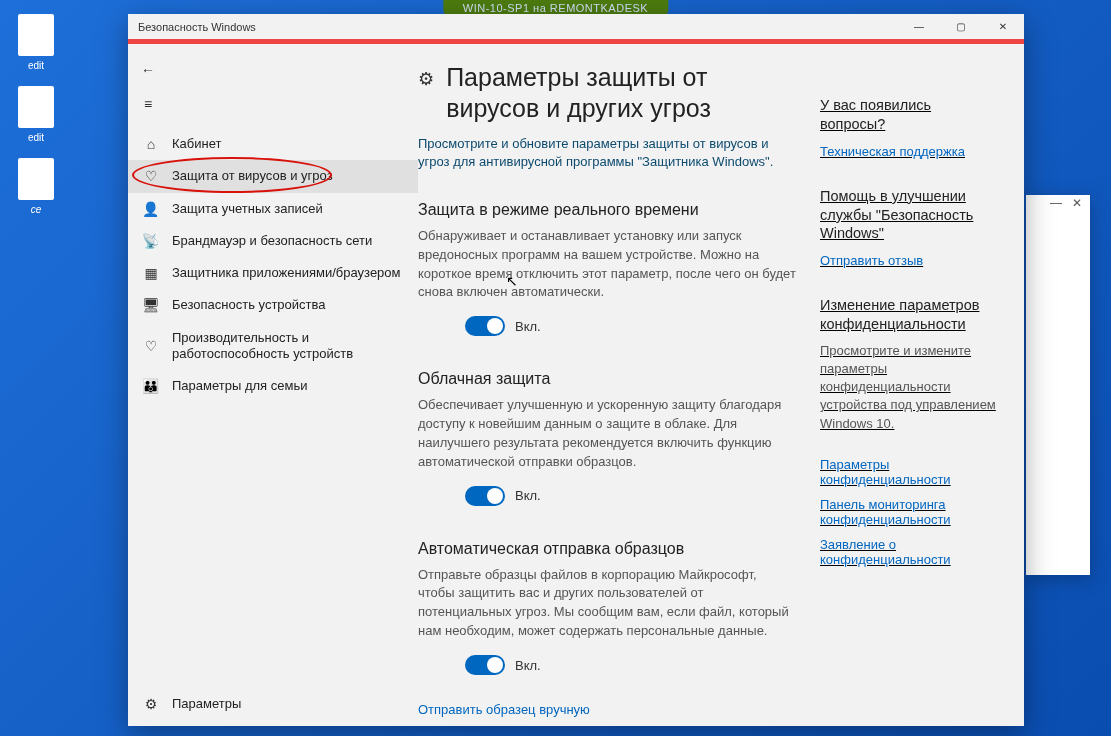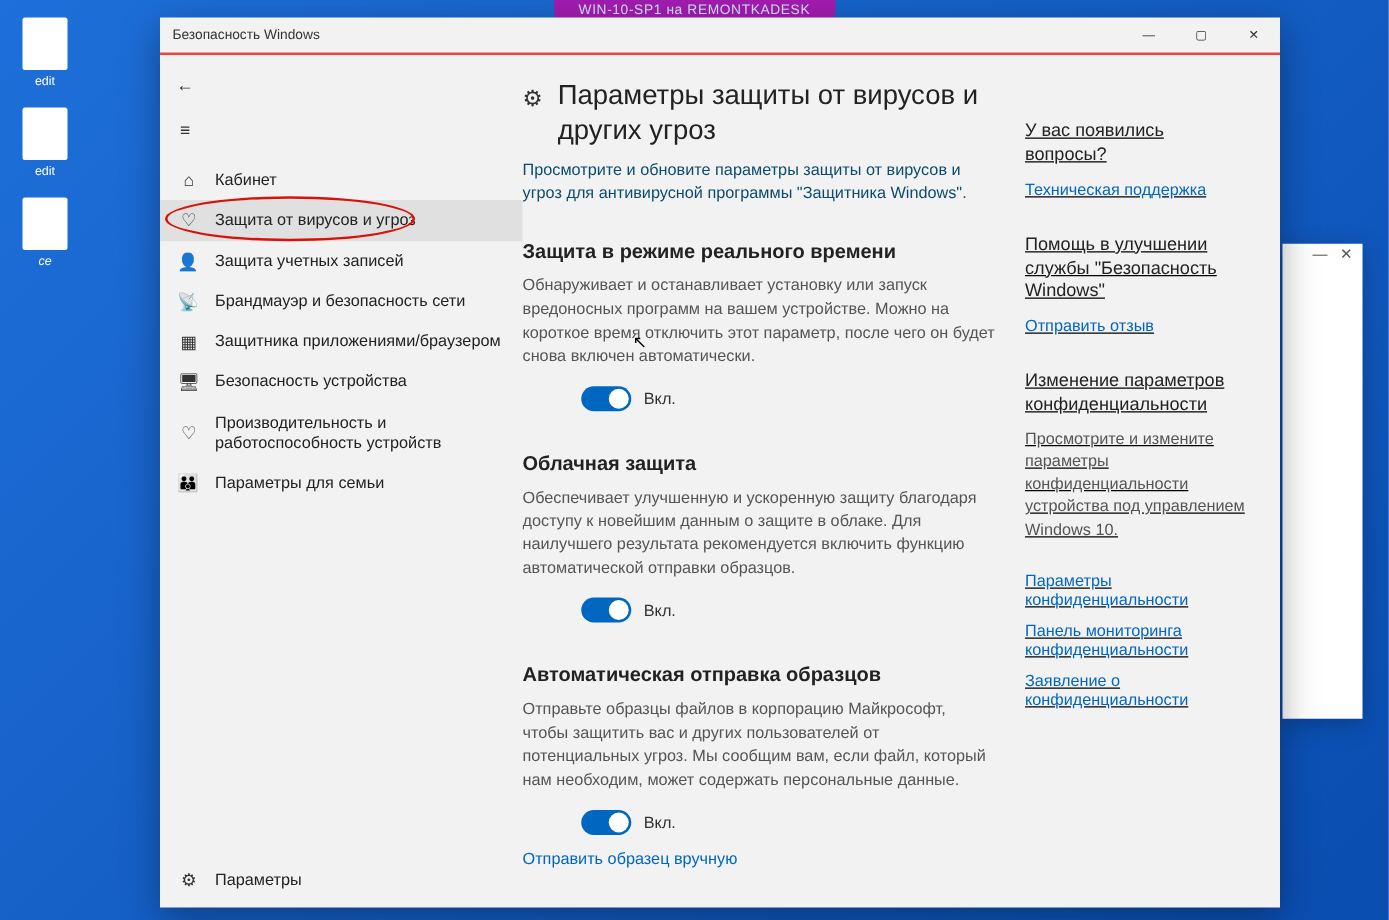--- a/index.html
+++ b/index.html
@@ -21,21 +21,21 @@
   .desktop-icon .icon-box {
     width: 36px; height: 42px;
     background: #fff;
     margin: 0 auto 4px;
     border-radius: 2px;
   }
   .top-remote-bar {
     position: absolute;
     top: 0; left: 50%;
     transform: translateX(-50%);
-    background: #a21caf;
+    background: #4d7c0f;
     color: #cfe0f5;
     font-size: 11px;
     padding: 2px 20px;
     border-radius: 0 0 6px 6px;
     letter-spacing: 0.5px;
   }
   
   .explorer-window {
     position: absolute;
     top: 195px; left: 1026px;
@@ -63,21 +63,21 @@
     background: #f2f2f2;
     box-shadow: 0 8px 28px rgba(0,0,0,0.35);
     display: flex;
     flex-direction: column;
   }
   .titlebar {
     height: 30px;
     display: flex;
     align-items: center;
     padding: 0 0 0 10px;
-    border-bottom: 2px solid #ef4444;
+    border-bottom: 5px solid #ef4444;
     font-size: 11px;
     color: #333;
   }
   .titlebar .spacer { flex: 1; }
   .win-btn {
     width: 42px; height: 30px;
     display: flex; align-items: center; justify-content: center;
     font-family: "Segoe MDL2 Assets","Segoe UI Symbol",sans-serif;
     font-size: 10px; color: #333;
   }
@@ -136,35 +136,35 @@
   }
   .main-left {
     width: 378px;
   }
   .page-head {
     display:flex; gap:12px; align-items:flex-start;
     margin-bottom: 10px;
   }
   .head-icon { font-size: 18px; color:#333; margin-top: 6px; }
   h1 {
-    font-size: 22px;
+    font-size: 25px;
     font-weight: 400;
     color: #222;
     line-height: 1.25;
   }
   .page-desc {
     font-size: 13px;
     color: #0c4a6e;
     margin-bottom: 30px;
     line-height: 1.4;
   }
   .section { margin-bottom: 34px; position: relative; }
   h2 {
     font-size: 16px;
-    font-weight: 700;
+    font-weight: 400;
     color: #222;
     margin-bottom: 8px;
   }
   .sec-desc {
     font-size: 13px;
     color: #555;
     line-height: 1.45;
     margin-bottom: 14px;
   }
   .toggle-row {
@@ -178,21 +178,21 @@
   }
   .toggle .knob {
     position: absolute; top: 2px; right: 2px;
     width: 16px; height: 16px; border-radius: 50%;
     background: #fff;
   }
   .toggle-label { font-size: 13px; color: #333; }
   .link {
     color: #0066c0;
     font-size: 13px;
-    margin-top: 11px;
+    margin-top: 27px;
     display: inline-block;
   }
   .cursor-icon {
     position: absolute;
     font-size: 14px; color: #000;
     pointer-events: none;
   }
   
   .main-right {
     flex: 1;

